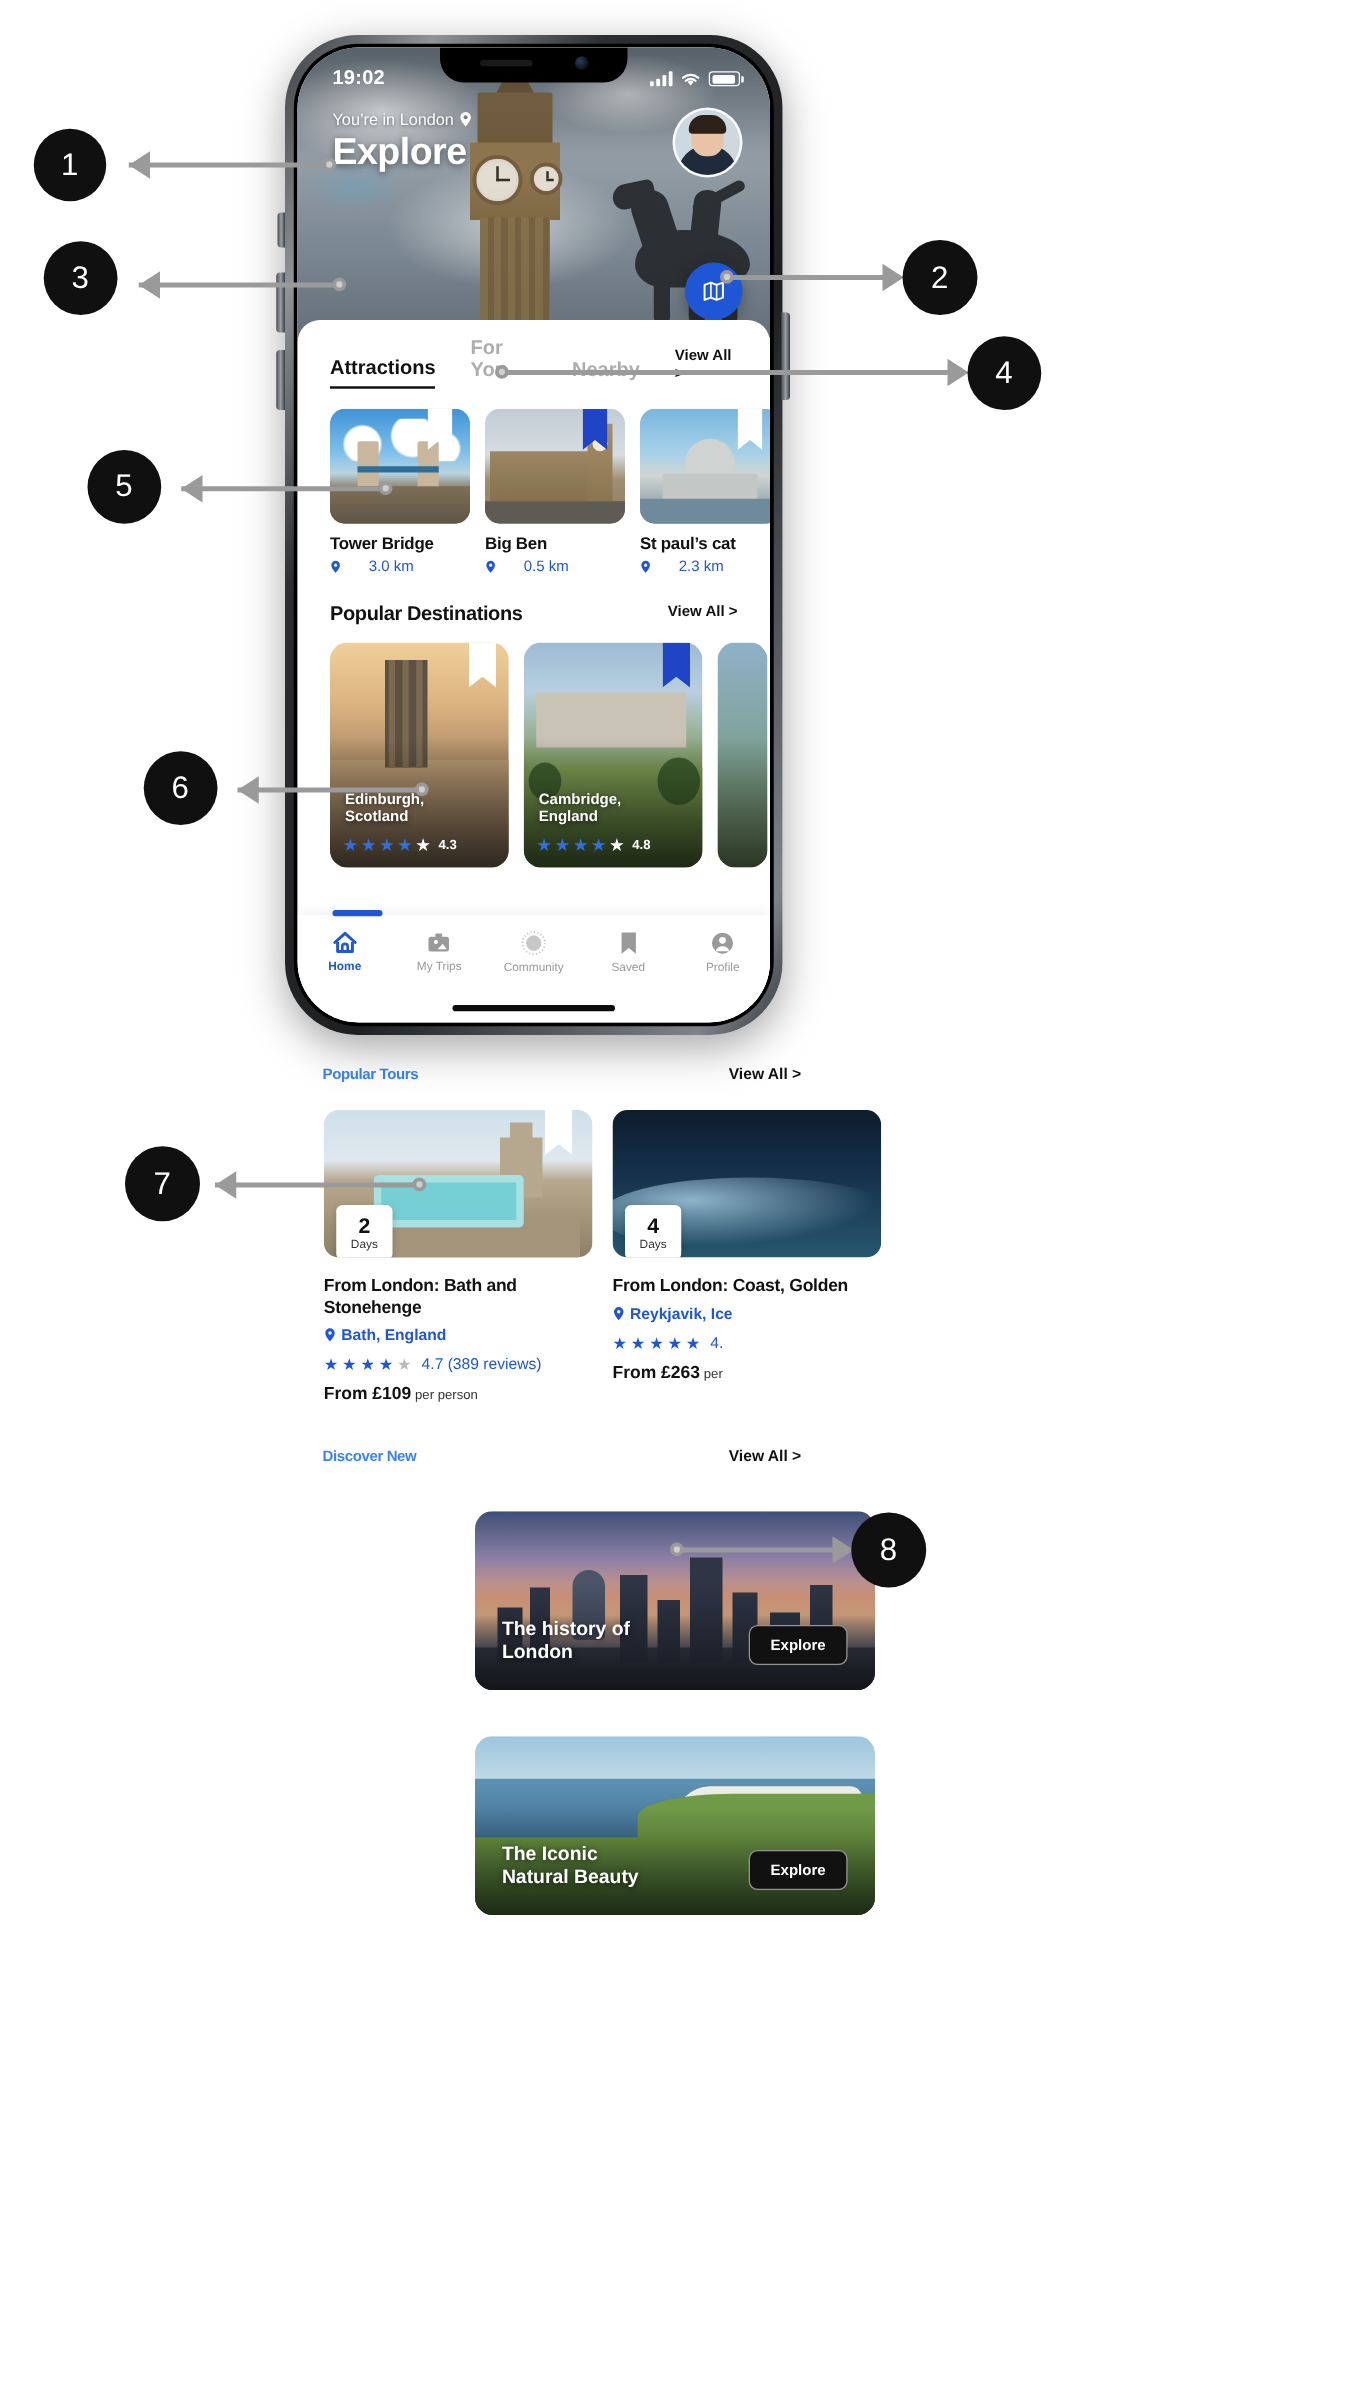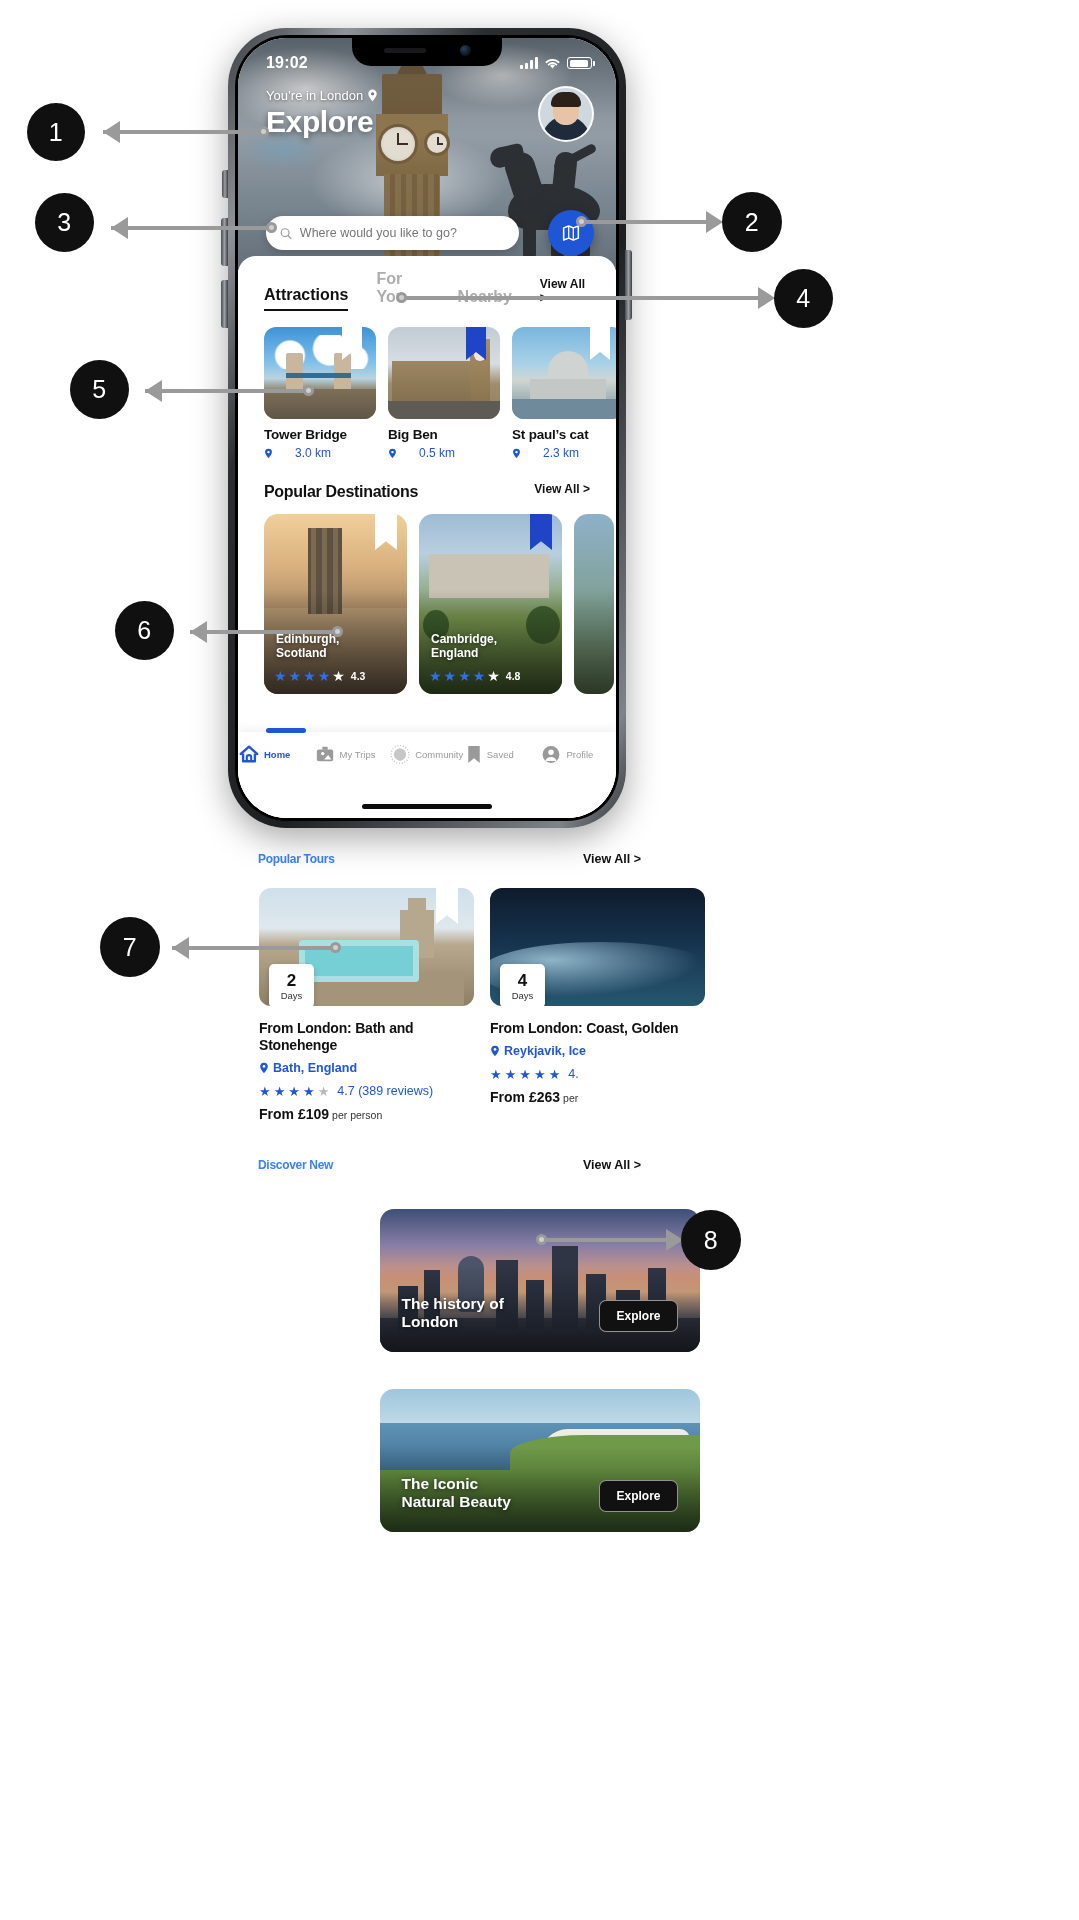--- a/index.html
+++ b/index.html
@@ -209,21 +209,21 @@
   .ph-camb .bld{position:absolute;left:10px;top:40px;width:120px;height:44px;background:#c8c3b4;}
   .ph-camb .grass{position:absolute;left:0;right:0;bottom:0;height:80px;background:linear-gradient(180deg,#7d9c52,#4d6a35);}
   .ph-camb .tree{position:absolute;bottom:54px;width:26px;height:30px;border-radius:50%;background:#3f5f2e;}
   .ph-camb .tree.t1{left:4px;} .ph-camb .tree.t2{right:2px;bottom:50px;width:34px;height:38px;}
   .ph-part{background:linear-gradient(180deg,#8fb1c9,#6f8f5e);}
 
   
   .bottomnav { position:absolute; left:0; right:0; bottom:0; height:86px; background:#fff;
                box-shadow: 0 -2px 10px rgba(0,0,0,.07); z-index:18;
                display:flex; align-items:flex-start; padding-top:12px; }
-  .nav-item { flex:1; display:flex; flex-direction:row; align-items:center; gap:4px;
+  .nav-item { flex:1; display:flex; flex-direction:column; align-items:center; gap:4px;
               font-size:9.5px; color:#9a9a9a; }
   .nav-item.active { color:#1f56d6; font-weight:700; }
   .homebar { position:absolute; left:50%; transform:translateX(-50%); bottom:9px;
              width:130px; height:5px; border-radius:3px; background:#0c0c0c; }
   .nav-accent{position:absolute; left:28px; top:-4px; width:40px;height:5px;background:#1f56d6;border-radius:3px;}
 
   
   .page-sec { position:absolute; left:0; right:0; }
   .p-head { display:flex; align-items:center; padding:0 258px; }
   .p-title { font-size:12px; font-weight:800; color:#3b82f6; letter-spacing:-.3px; }
@@ -408,27 +408,20 @@
           </div>
           <div class="explore-t">Explore</div>
         </div>
 
         <div class="avatar">
           <div class="av-body"></div>
             <div class="av-face"></div>
             <div class="av-hair"></div>
         </div>
 
-        <div class="searchbar">
-          <svg width="13" height="13" viewBox="0 0 14 14">
-            <circle cx="6" cy="6" r="4.6" stroke="#9a9a9a" stroke-width="1.4" fill="none"></circle>
-            <line x1="9.4" y1="9.4" x2="13" y2="13" stroke="#9a9a9a" stroke-width="1.5" stroke-linecap="round"></line>
-          </svg>
-          <input readonly="" placeholder="Where would you like to go?" style="">
-        </div>
 
         <div class="mapbtn">
           <svg width="22" height="22" viewBox="0 0 24 24">
             <path d="M4 6.4 L9.5 4.4 L14.5 6.4 L20 4.4 V17.6 L14.5 19.6 L9.5 17.6 L4 19.6 Z" fill="none" stroke="#fff" stroke-width="1.7" stroke-linejoin="round"></path>
             <path d="M9.5 4.4 V17.6 M14.5 6.4 V19.6" stroke="#fff" stroke-width="1.4"></path>
           </svg>
         </div>
 
         <div class="sheet">
 

